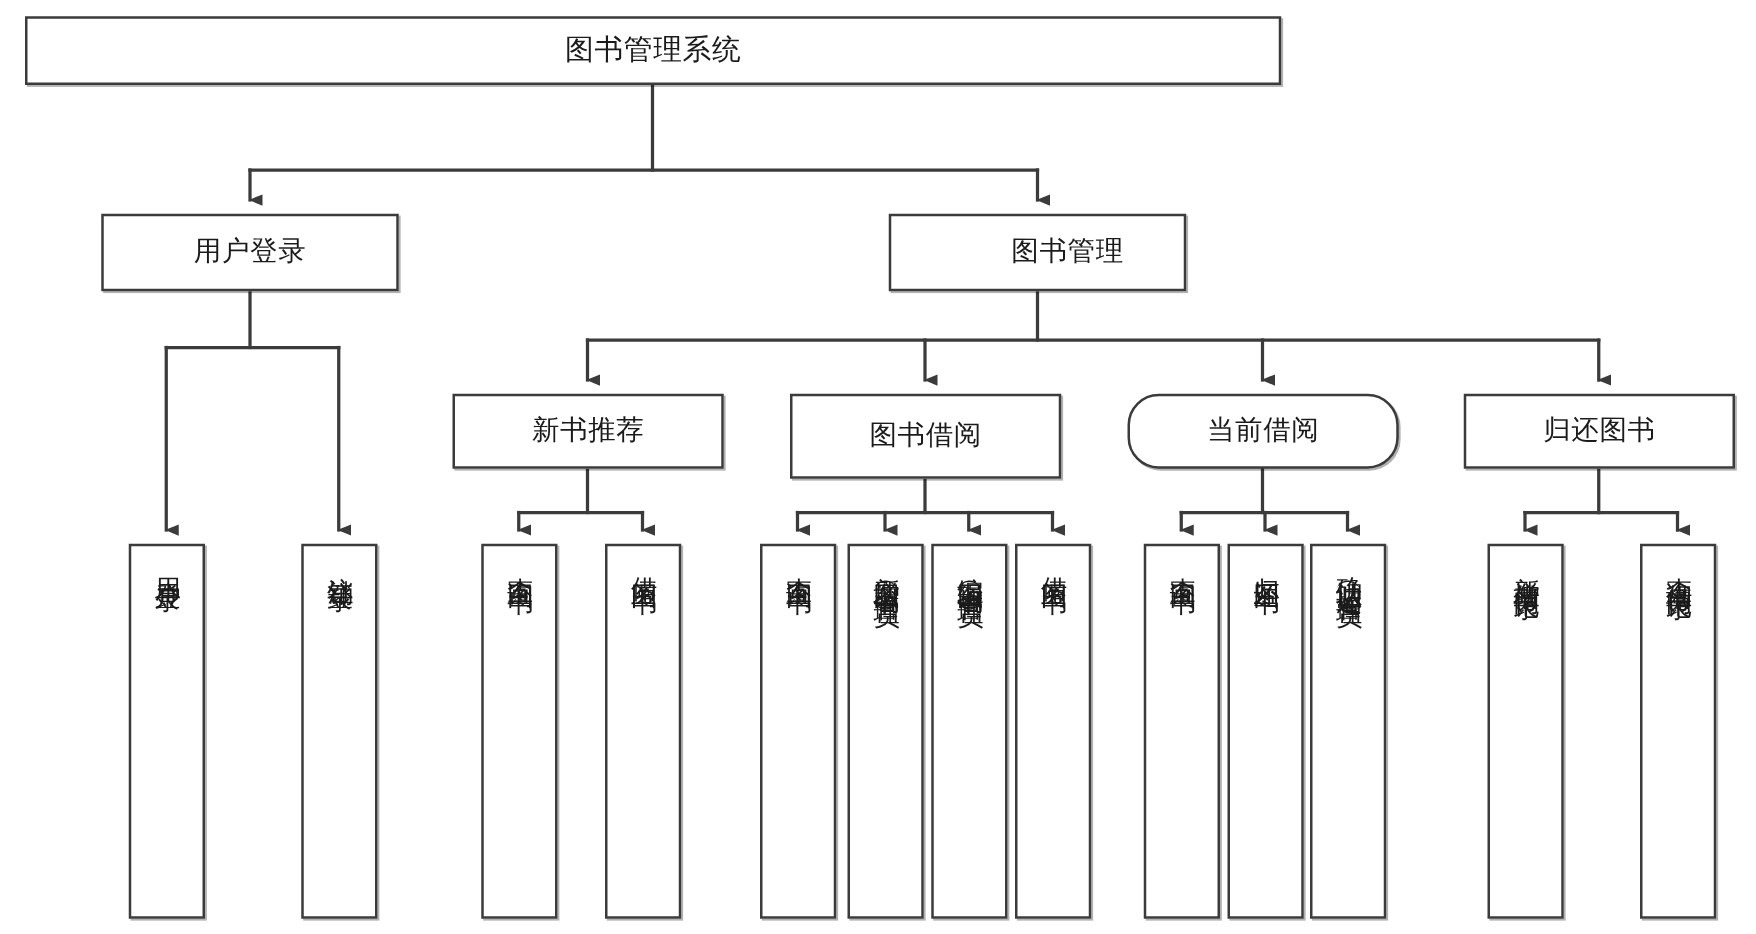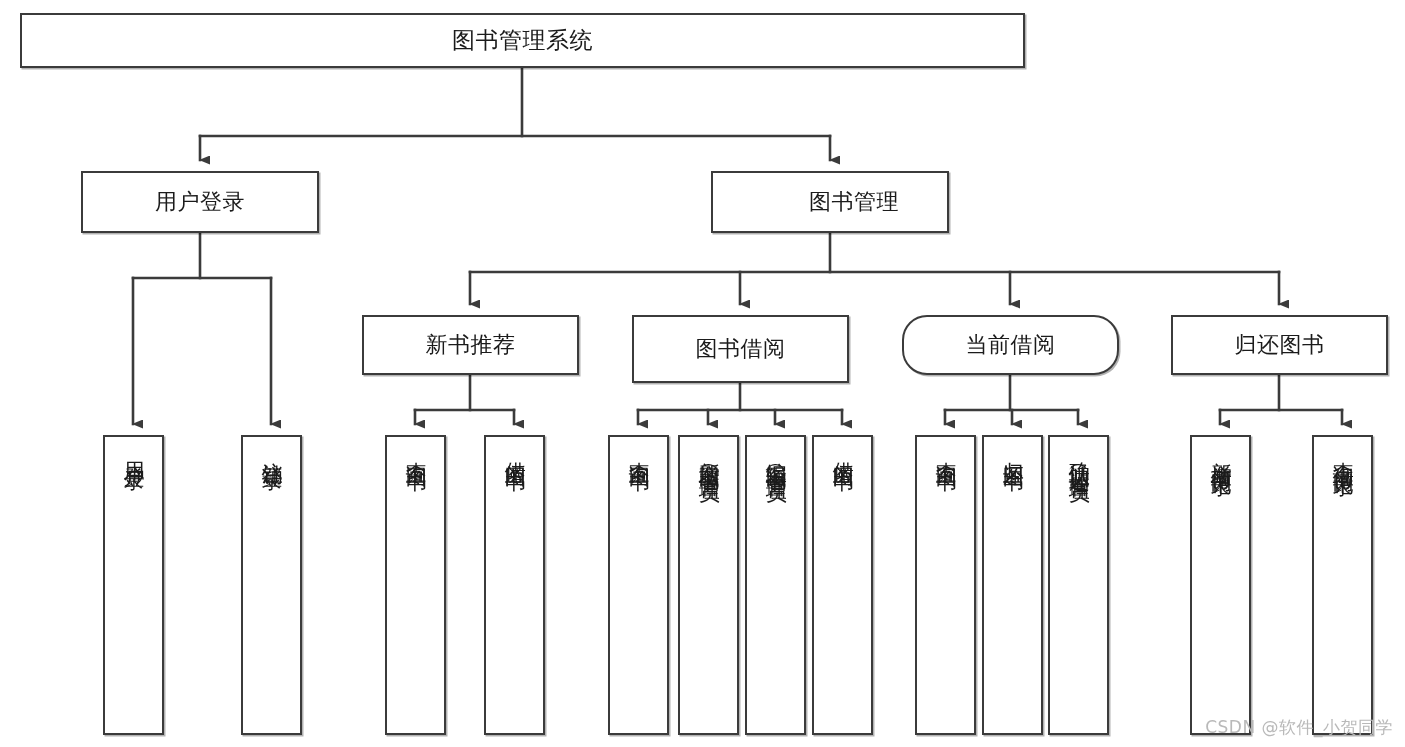--- a/index.html
+++ b/index.html
@@ -174,14 +174,13 @@
         <div class="node-label">确认归还（管理员）</div>
       </div>
       <div class="node-box vertical" style="left: 1190px; top: 435px; width: 61px; height: 300px;">
         <div class="node-label">新增借阅记录</div>
       </div>
       <div class="node-box vertical" style="left: 1312px; top: 435px; width: 61px; height: 300px;">
         <div class="node-label">查询借阅记录</div>
       </div>
     </div>
 
-  <div id="watermark">CSDN @软件_小贺同学</div>
 </div>
 
 </body></html>

